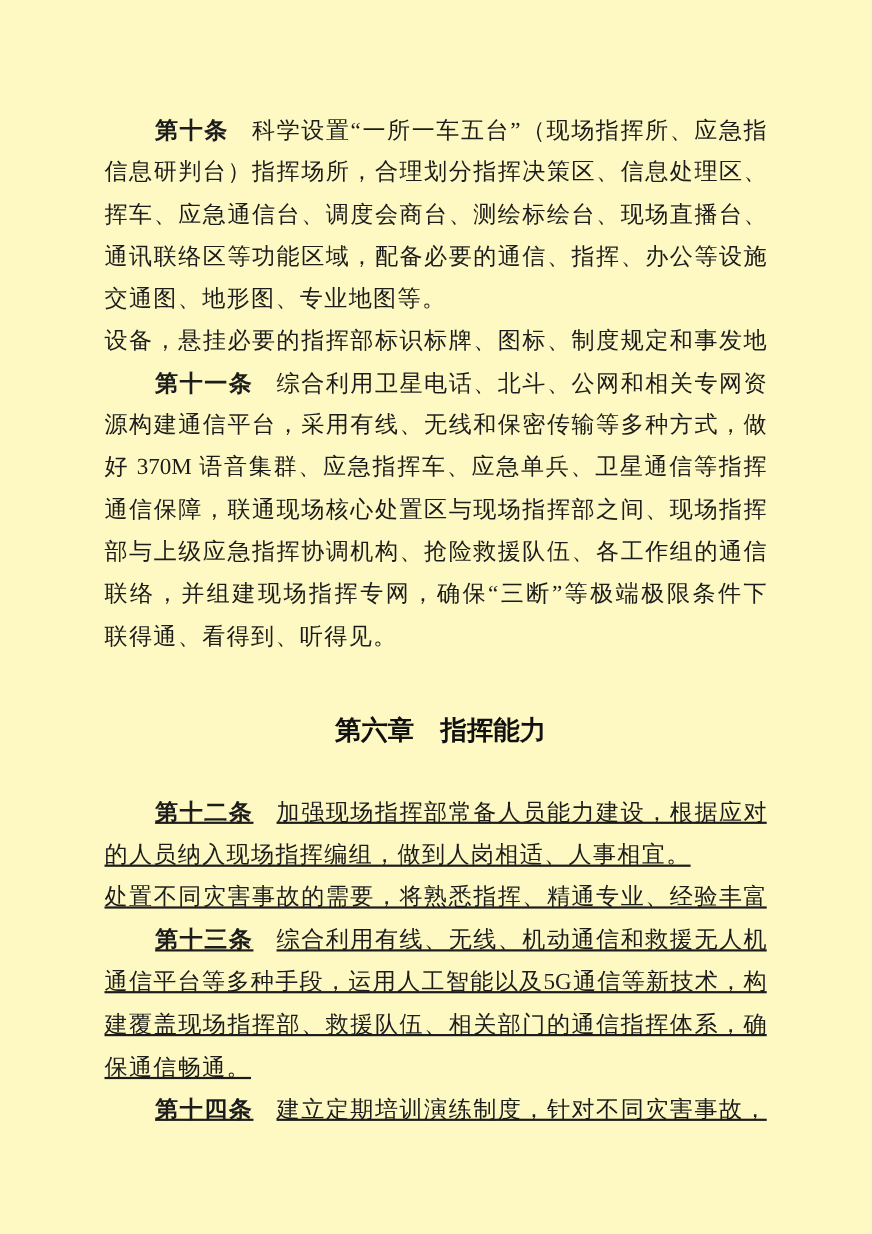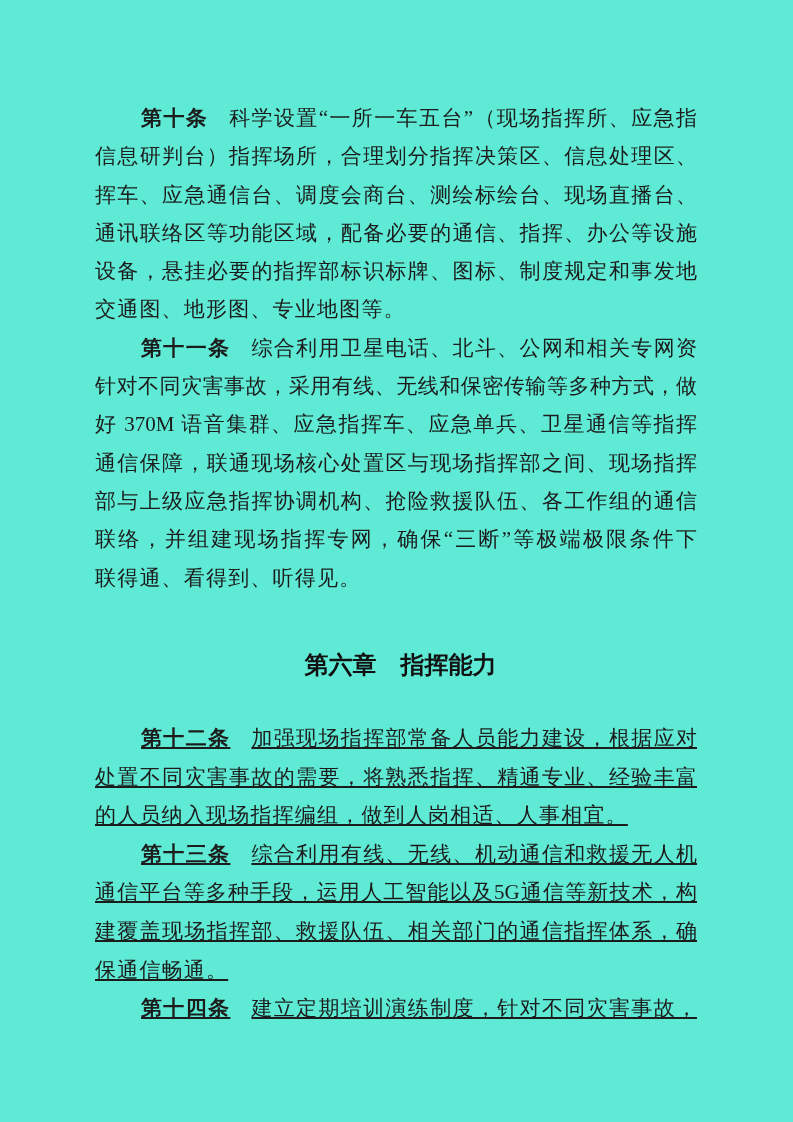--- a/index.html
+++ b/index.html
@@ -4,21 +4,21 @@
 <style>
   html, body {
     margin: 0;
     padding: 0;
     background: #ffffff;
   }
   .page {
     position: relative;
     width: 793px;
     height: 1122px;
-    background: #5eead4;
+    background: #fef9c3;
     overflow: hidden;
     color: #1c1c1c;
     font-family: "Liberation Serif", "DejaVu Serif", serif;
   }
   .block {
     position: absolute;
     left: 95px;
     width: 602px;
   }
   .block-a { top: 99px; }
@@ -59,44 +59,44 @@
 
 <div class="page">
 
   <div class="block block-a">
 
     <div>
       <div class="line first"><span class="head">第十条</span><span>科学设置“一所一车五台”（现场指挥所、应急指</span></div>
       <div class="line">信息研判台）指挥场所，合理划分指挥决策区、信息处理区、</div>
       <div class="line">挥车、应急通信台、调度会商台、测绘标绘台、现场直播台、</div>
       <div class="line">通讯联络区等功能区域，配备必要的通信、指挥、办公等设施</div>
+      <div class="line last">交通图、地形图、专业地图等。</div>
       <div class="line">设备，悬挂必要的指挥部标识标牌、图标、制度规定和事发地</div>
-      <div class="line last">交通图、地形图、专业地图等。</div>
     </div>
 
     <div>
       <div class="line first"><span class="head">第十一条</span><span>综合利用卫星电话、北斗、公网和相关专网资</span></div>
-      <div class="line">针对不同灾害事故，采用有线、无线和保密传输等多种方式，做</div>
+      <div class="line">源构建通信平台，采用有线、无线和保密传输等多种方式，做</div>
       <div class="line">好 370M 语音集群、应急指挥车、应急单兵、卫星通信等指挥</div>
       <div class="line">通信保障，联通现场核心处置区与现场指挥部之间、现场指挥</div>
       <div class="line">部与上级应急指挥协调机构、抢险救援队伍、各工作组的通信</div>
       <div class="line">联络，并组建现场指挥专网，确保“三断”等极端极限条件下</div>
       <div class="line last">联得通、看得到、听得见。</div>
     </div>
 
   </div>
 
   <h2 class="chapter">第六章　指挥能力</h2>
 
   <div class="block block-b">
 
     <div>
       <div class="line first"><span class="head">第十二条</span><span>加强现场指挥部常备人员能力建设，根据应对</span></div>
+      <div class="line last">的人员纳入现场指挥编组，做到人岗相适、人事相宜。</div>
       <div class="line">处置不同灾害事故的需要，将熟悉指挥、精通专业、经验丰富</div>
-      <div class="line last">的人员纳入现场指挥编组，做到人岗相适、人事相宜。</div>
     </div>
 
     <div>
       <div class="line first"><span class="head">第十三条</span><span>综合利用有线、无线、机动通信和救援无人机</span></div>
       <div class="line">通信平台等多种手段，运用人工智能以及5G通信等新技术，构</div>
       <div class="line">建覆盖现场指挥部、救援队伍、相关部门的通信指挥体系，确</div>
       <div class="line last">保通信畅通。</div>
     </div>
 
     <div>

